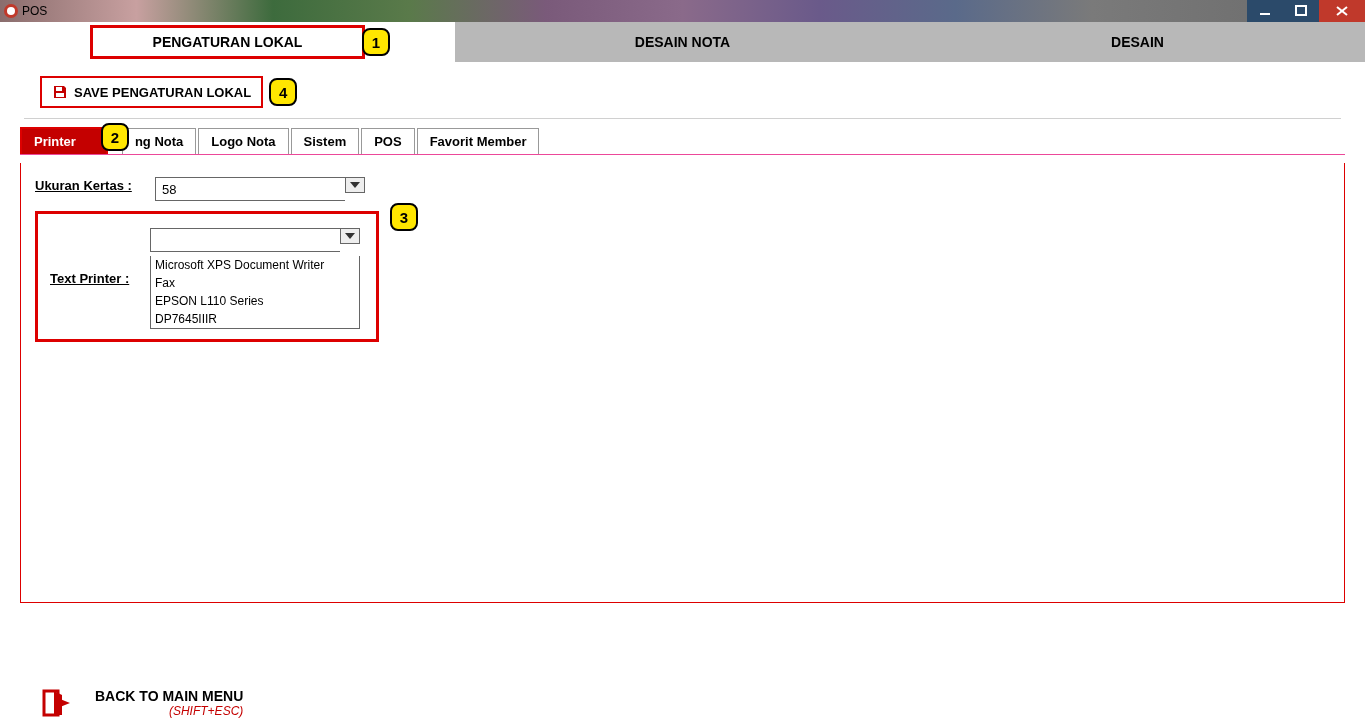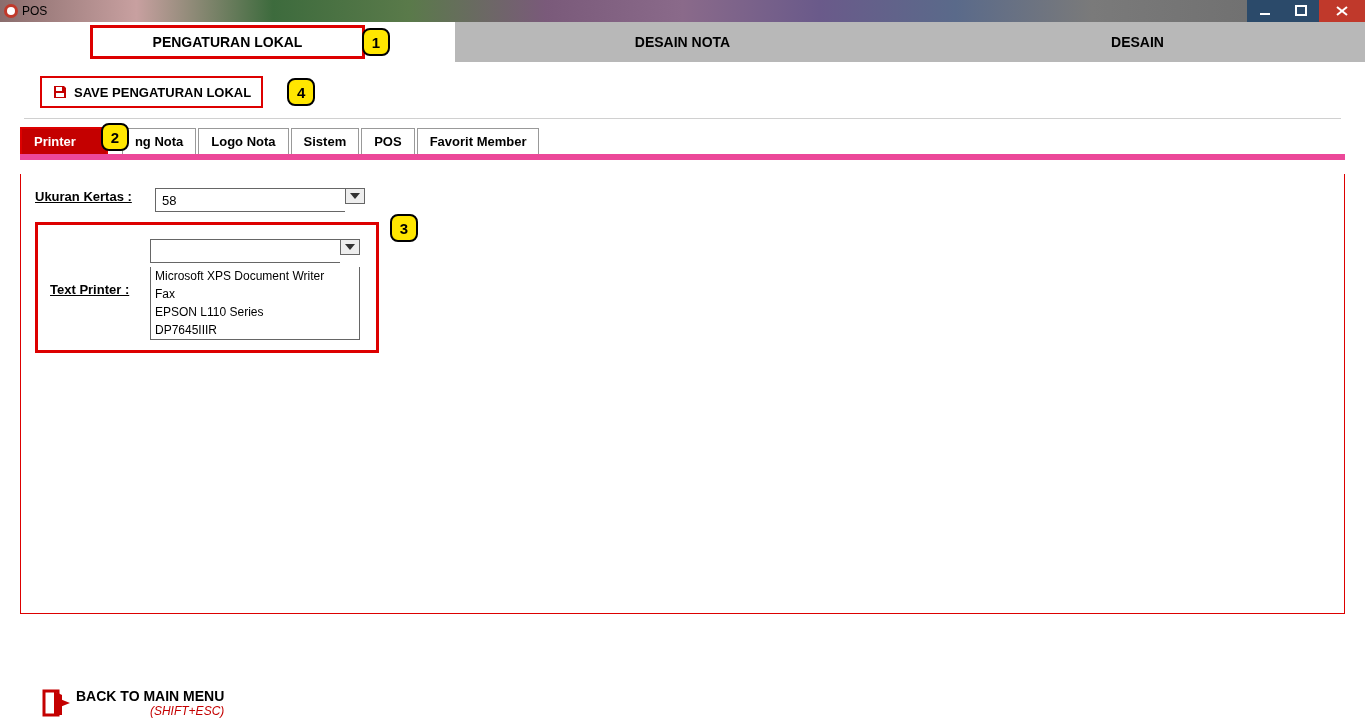--- a/index.html
+++ b/index.html
@@ -84,21 +84,21 @@
     border: 3px solid #d00;
     padding: 6px 60px;
     background: #fff;
   }
 
   
   .save-row {
     padding: 14px 0 10px 40px;
     display: flex;
     align-items: center;
-    gap: 24px;
+    gap: 6px;
     text-align: center;
   }
   .save-btn {
     border: 2px solid #d00;
     padding: 6px 10px;
     display: inline-flex;
     align-items: center;
     gap: 6px;
     font-weight: bold;
     font-size: 13px;
@@ -121,22 +121,22 @@
     justify-content: center;
     font-weight: bold;
     font-size: 15px;
   }
 
   
   .inner-tabs-wrap { padding: 0 20px; }
   .inner-tabs {
     display: flex;
     align-items: flex-end;
-    border-bottom: 6px solid #ec4899;
-    margin-bottom: 14px;
+    border-bottom: 1px solid #ec4899;
+    margin-bottom: 8px;
   }
   .inner-tab {
     border: 1px solid #999;
     border-bottom: none;
     padding: 5px 12px;
     font-weight: bold;
     font-size: 13px;
     background: #fff;
     margin-right: 2px;
     cursor: pointer;
@@ -215,21 +215,21 @@
     cursor: pointer;
   }
 
   
   .back-row {
     position: absolute;
     left: 40px;
     bottom: 6px;
     display: flex;
     align-items: center;
-    gap: 4px;
+    gap: 23px;
   }
   .back-icon { width: 32px; height: 32px; display:inline-block; }
   .back-text { display: flex; flex-direction: column; }
   .back-text .main { font-weight: bold; font-size: 14px; }
   .back-text .shortcut { color: #c40000; font-weight: normal; font-style: italic; font-size: 12px; text-align:right; }
 
   
   .pos-badge-1 { position: absolute; }
   .badge-2 { position: absolute; left: 81px; top: -4px; z-index: 5; }
   .badge-3 { position: absolute; left: 355px; top: 0px; }

